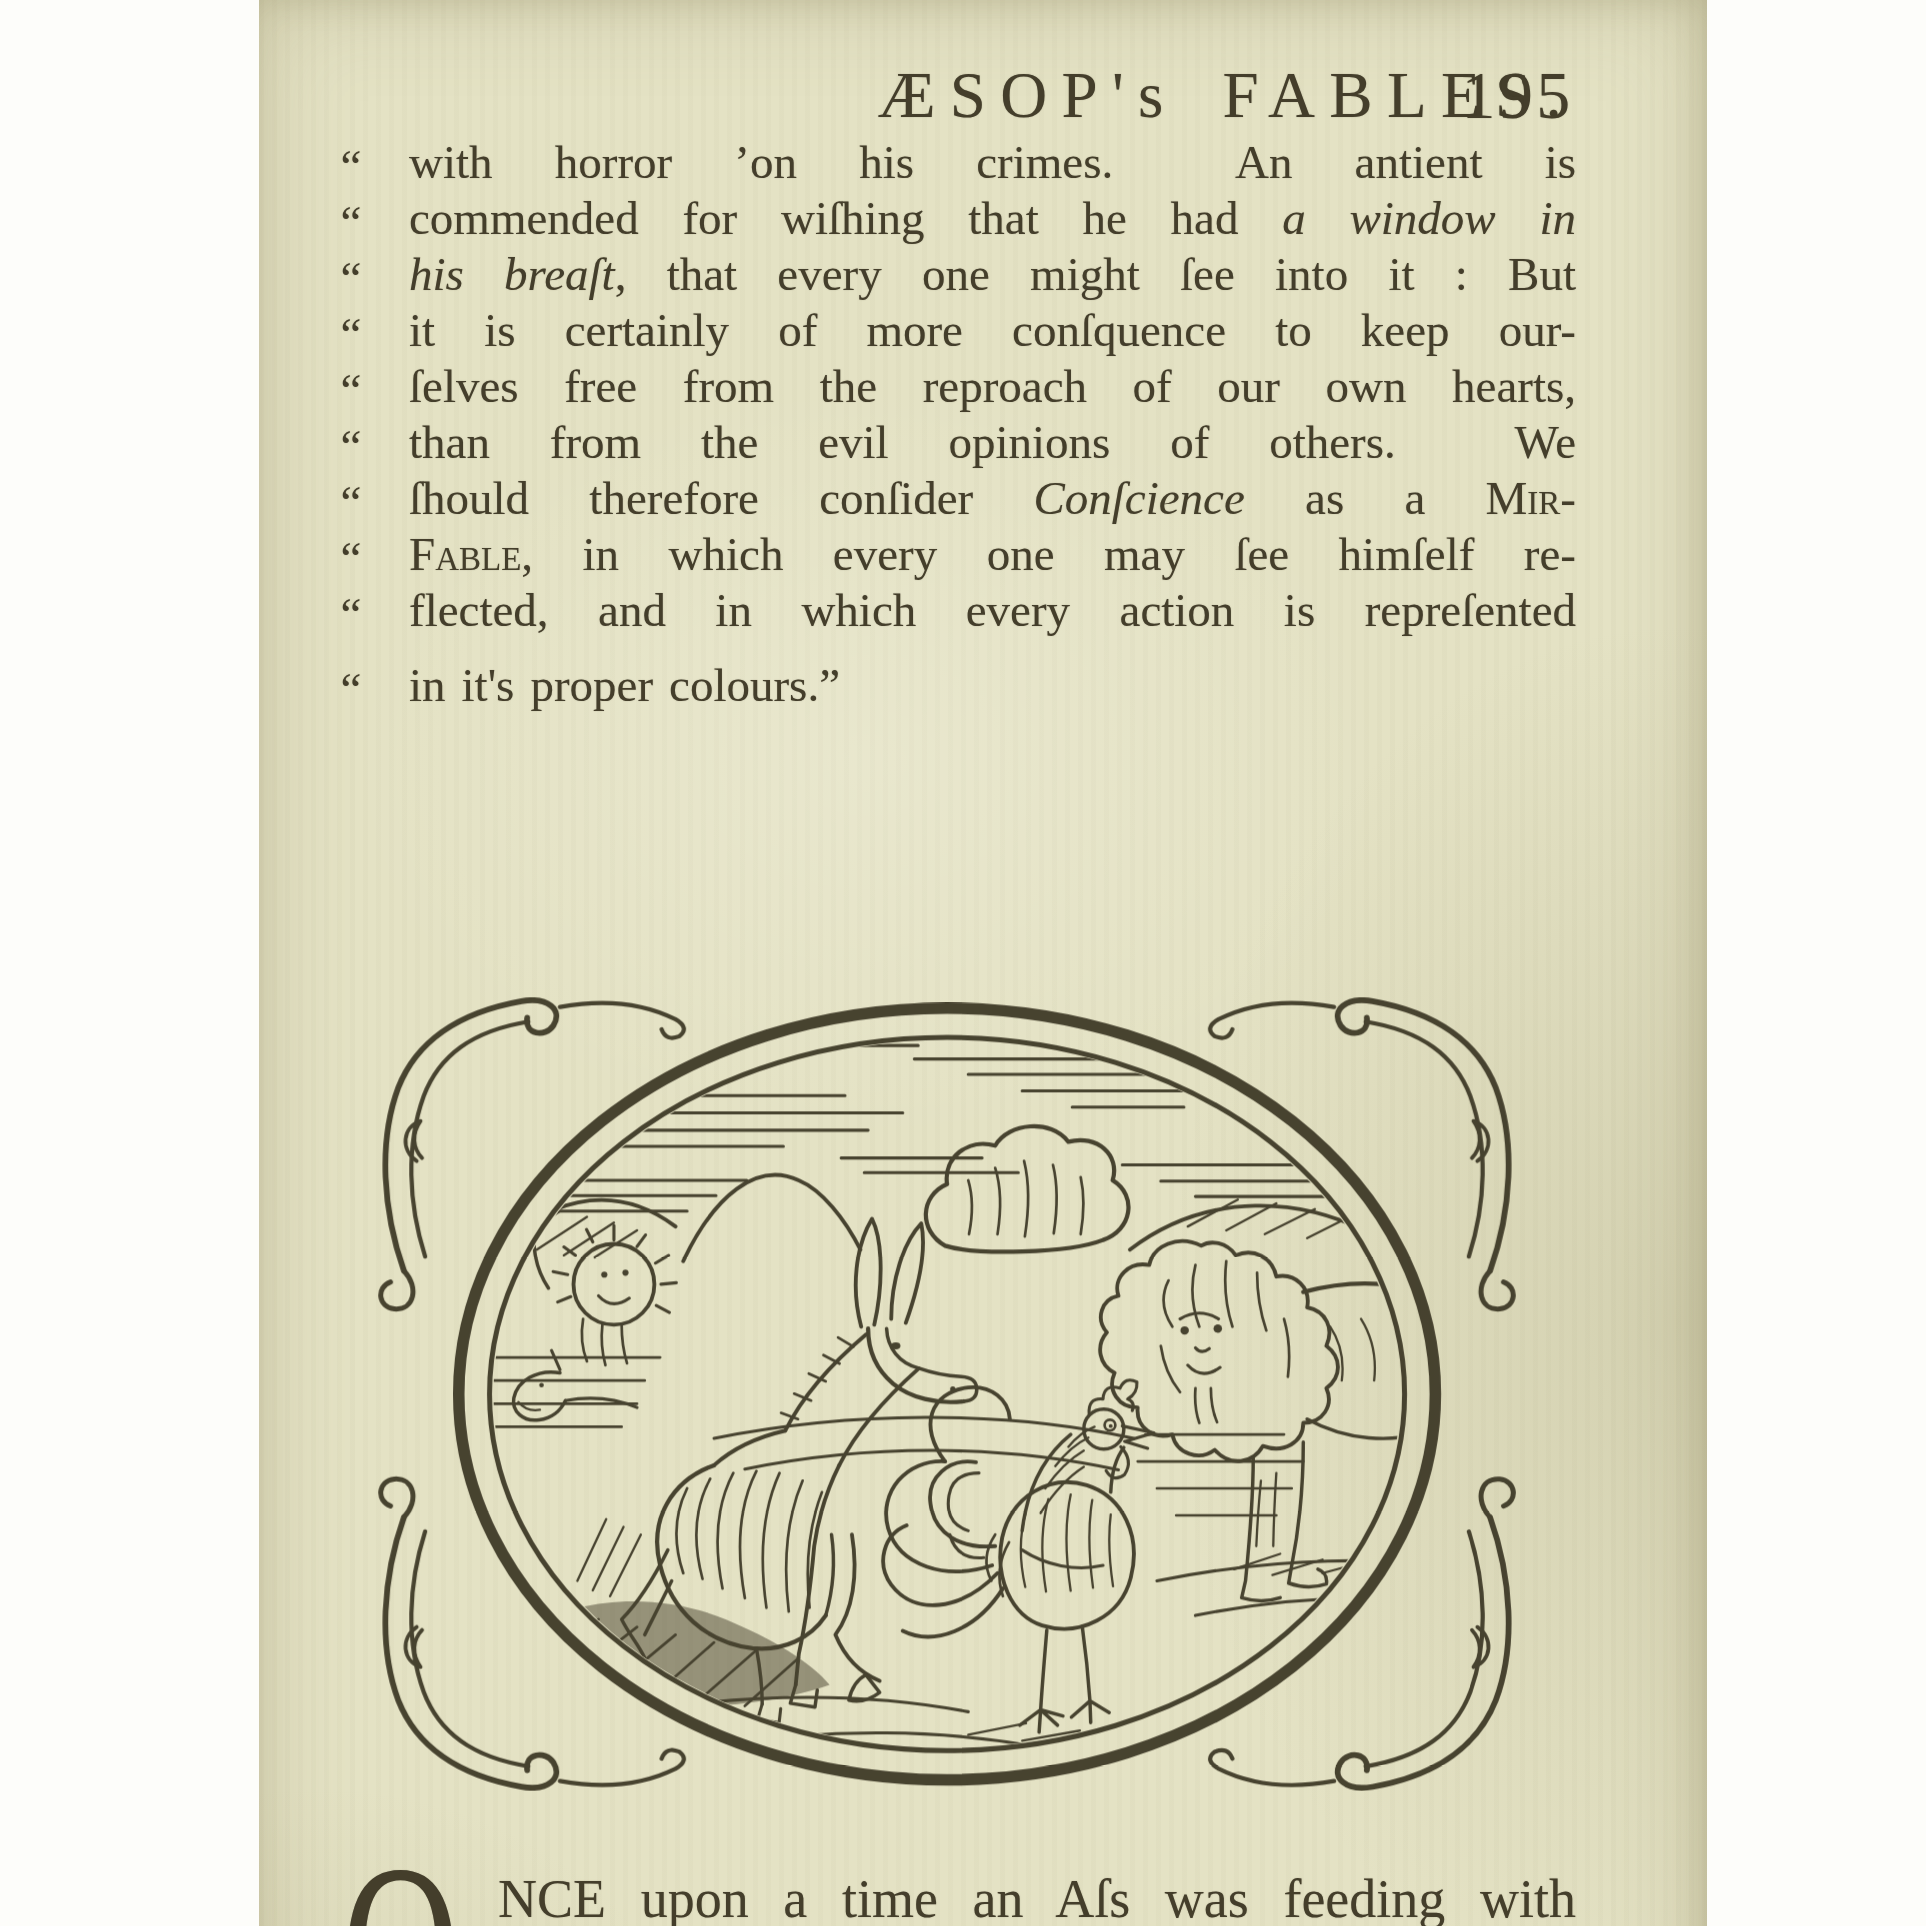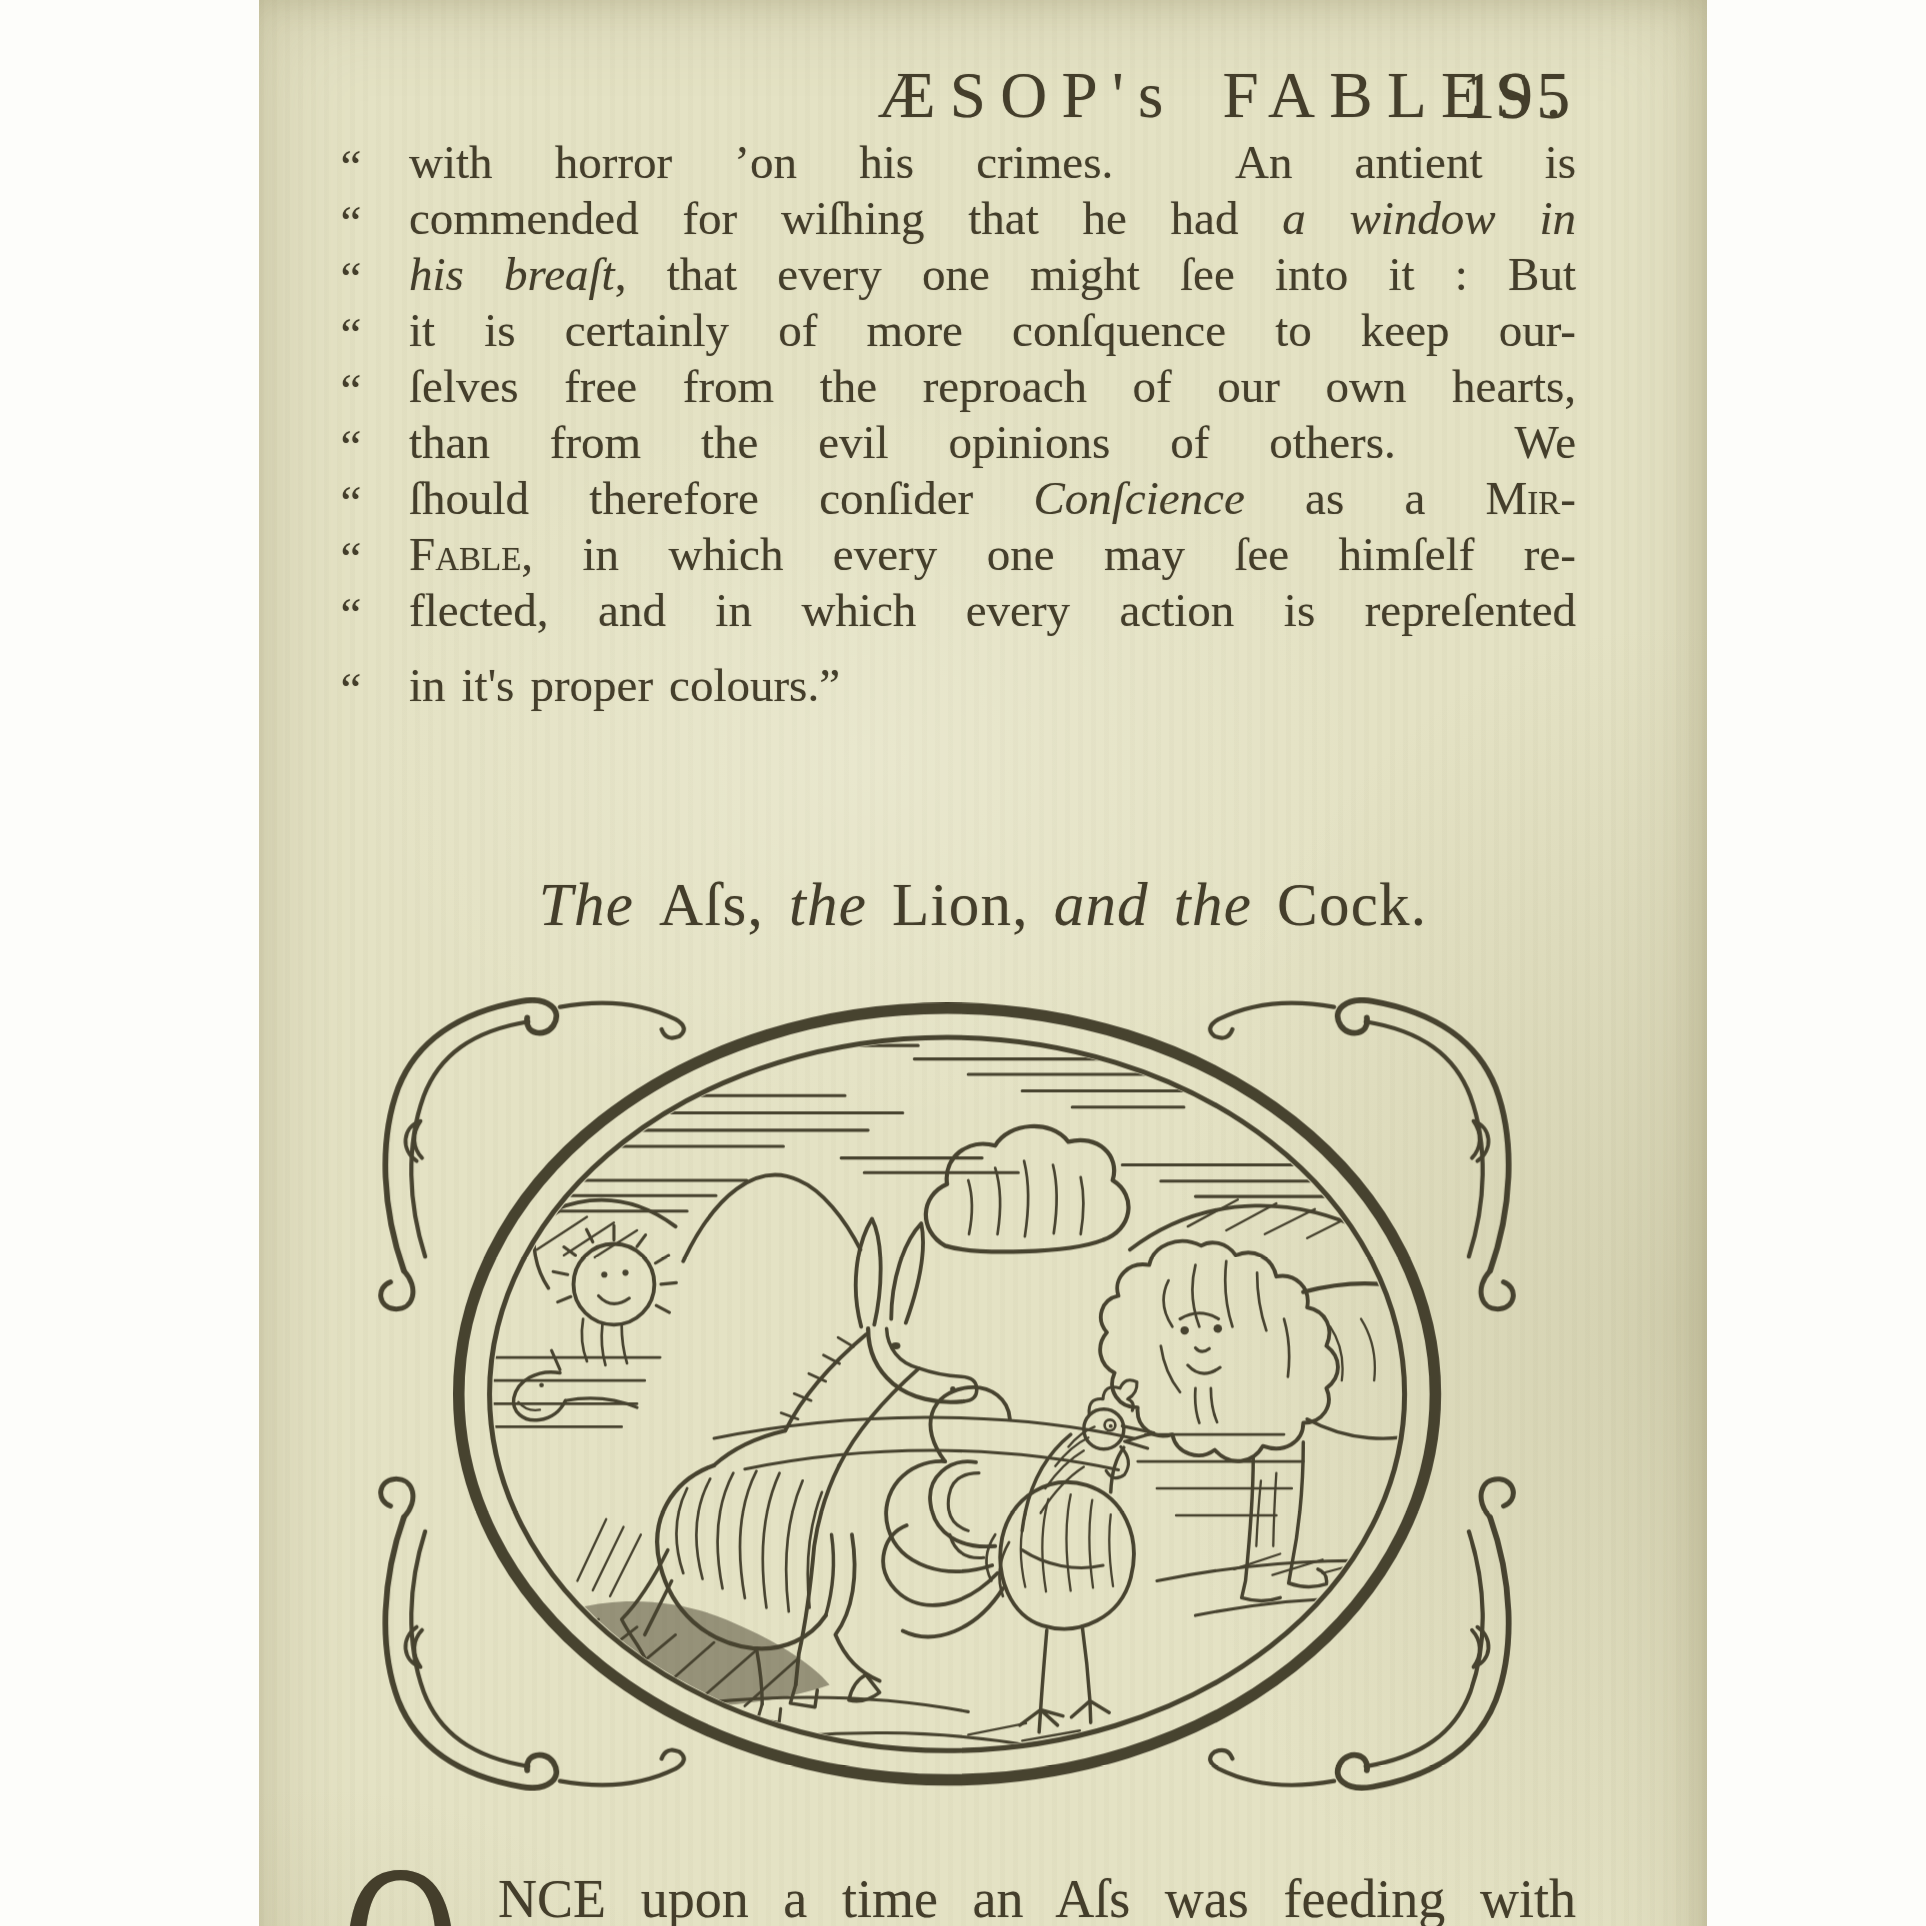--- a/index.html
+++ b/index.html
@@ -90,21 +90,20 @@
     <div class="qline">
         <span class="qmark">“</span>
         <div class="qtext"><span>flected, and in which every action is repreſented</span></div>
       </div>
     <div class="qline qlast">
         <span class="qmark">“</span>
         <div class="qtext"><span>in it's proper colours.”</span></div>
       </div>
   </div>
 
-  <div class="fable-title"><span class="it">The </span><span>Aſs, </span><span class="it">the </span><span>Lion, </span><span class="it">and the </span><span>Cock.</span></div>
 
   <figure class="woodcut" aria-label="Woodcut in an oval frame with scroll corner ornaments: an ass and a cock in a landscape facing a lion, with a second shaggy beast at left, hills, a bush and clouds">
     <svg viewBox="0 0 3010 2150" xmlns="http://www.w3.org/2000/svg">
       <defs>
         <clipPath id="oc">
             <ellipse cx="1505" cy="1075" rx="1178" ry="918"></ellipse>
           </clipPath>
         <g id="flr">
           <path d="M95 755 C40 600 28 420 80 280 C125 165 230 85 400 55 C470 43 508 78 483 118 C462 150 408 142 415 98" stroke-width="15"></path>
           <path d="M150 718 C106 580 100 430 146 302 C186 196 272 132 418 108" stroke-width="11"></path>

